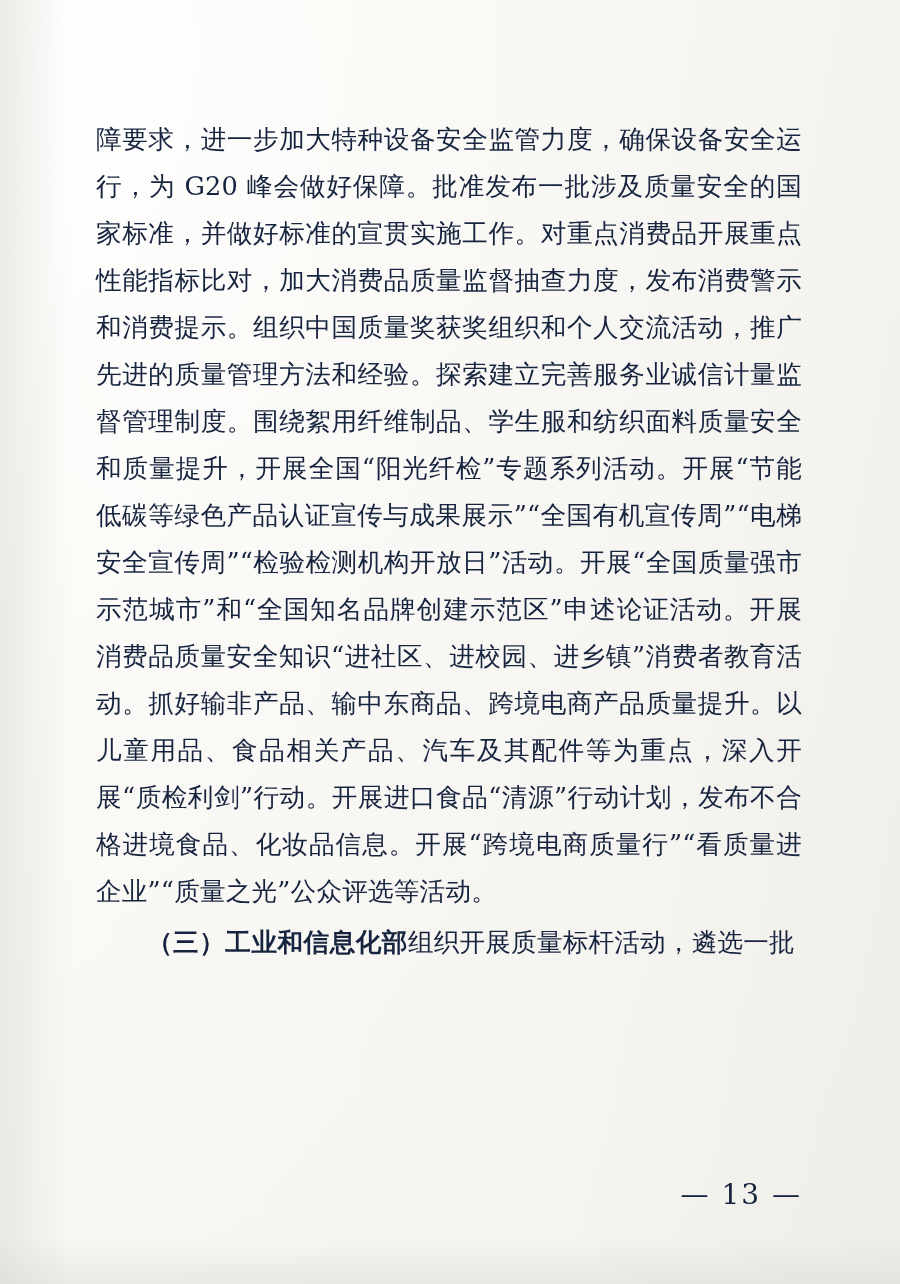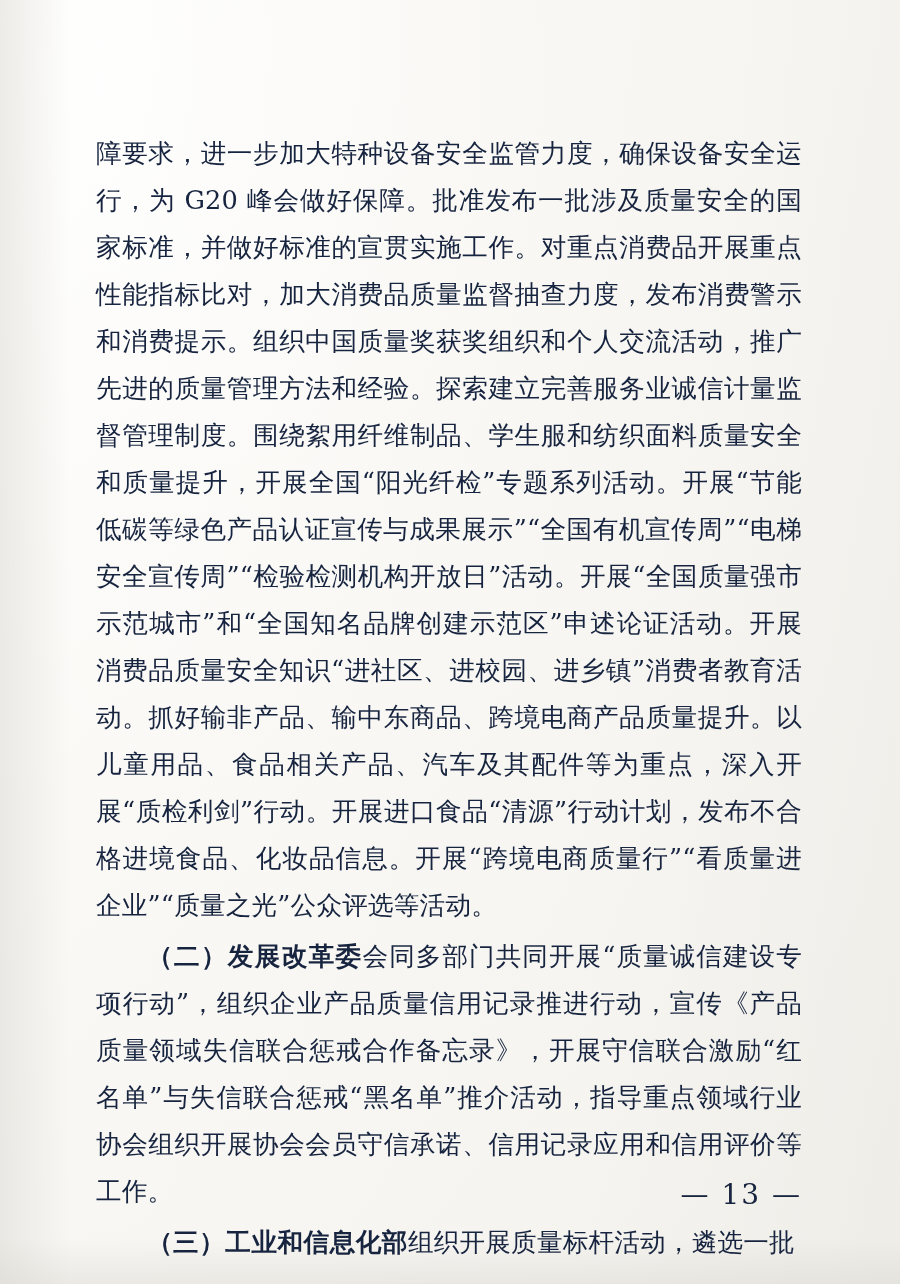--- a/index.html
+++ b/index.html
@@ -24,21 +24,21 @@
   .paper-tint {
     position: absolute;
     inset: 0;
     background:
       linear-gradient(100deg, rgba(250,250,248,0.0) 0%, rgba(240,238,232,0.35) 70%, rgba(232,230,224,0.55) 100%);
     pointer-events: none;
   }
   .content {
     position: absolute;
     left: 96px;
-    top: 130px;
+    top: 116px;
     width: 706px;
   }
   p {
     margin: 0;
     font-size: 25.6px;
     line-height: 47px;
     letter-spacing: 0.2px;
     text-align: justify;
     text-justify: inter-ideograph;
     color: #17243f;
@@ -87,19 +87,18 @@
 <body>
 
 <div class="page">
   <div class="paper-tint"></div>
   <div class="edge-shadow"></div>
   <div class="bottom-shadow"></div>
 
   <div class="content">
     <p class="body-para">障要求，进一步加大特种设备安全监管力度，确保设备安全运行，为 G20 峰会做好保障。批准发布一批涉及质量安全的国家标准，并做好标准的宣贯实施工作。对重点消费品开展重点性能指标比对，加大消费品质量监督抽查力度，发布消费警示和消费提示。组织中国质量奖获奖组织和个人交流活动，推广先进的质量管理方法和经验。探索建立完善服务业诚信计量监督管理制度。围绕絮用纤维制品、学生服和纺织面料质量安全和质量提升，开展全国“阳光纤检”专题系列活动。开展“节能低碳等绿色产品认证宣传与成果展示”“全国有机宣传周”“电梯安全宣传周”“检验检测机构开放日”活动。开展“全国质量强市示范城市”和“全国知名品牌创建示范区”申述论证活动。开展消费品质量安全知识“进社区、进校园、进乡镇”消费者教育活动。抓好输非产品、输中东商品、跨境电商产品质量提升。以儿童用品、食品相关产品、汽车及其配件等为重点，深入开展“质检利剑”行动。开展进口食品“清源”行动计划，发布不合格进境食品、化妆品信息。开展“跨境电商质量行”“看质量进企业”“质量之光”公众评选等活动。</p>
 
-    <p class="indent-para"><span class="bold-head">（二）发展改革委</span><span>会同多部门共同开展“质量诚信建设专项行动”，组织企业产品质量信用记录推进行动，宣传《产品质量领域失信联合惩戒合作备忘录》，开展守信联合激励“红名单”与失信联合惩戒“黑名单”推介活动，指导重点领域行业协会组织开展协会会员守信承诺、信用记录应用和信用评价等工作。</span></p>
 
     <p class="indent-para"><span class="bold-head">（三）工业和信息化部</span><span>组织开展质量标杆活动，遴选一批</span></p>
   </div>
 
   <div class="footer">— 13 —</div>
 </div>
 
 </body></html>

